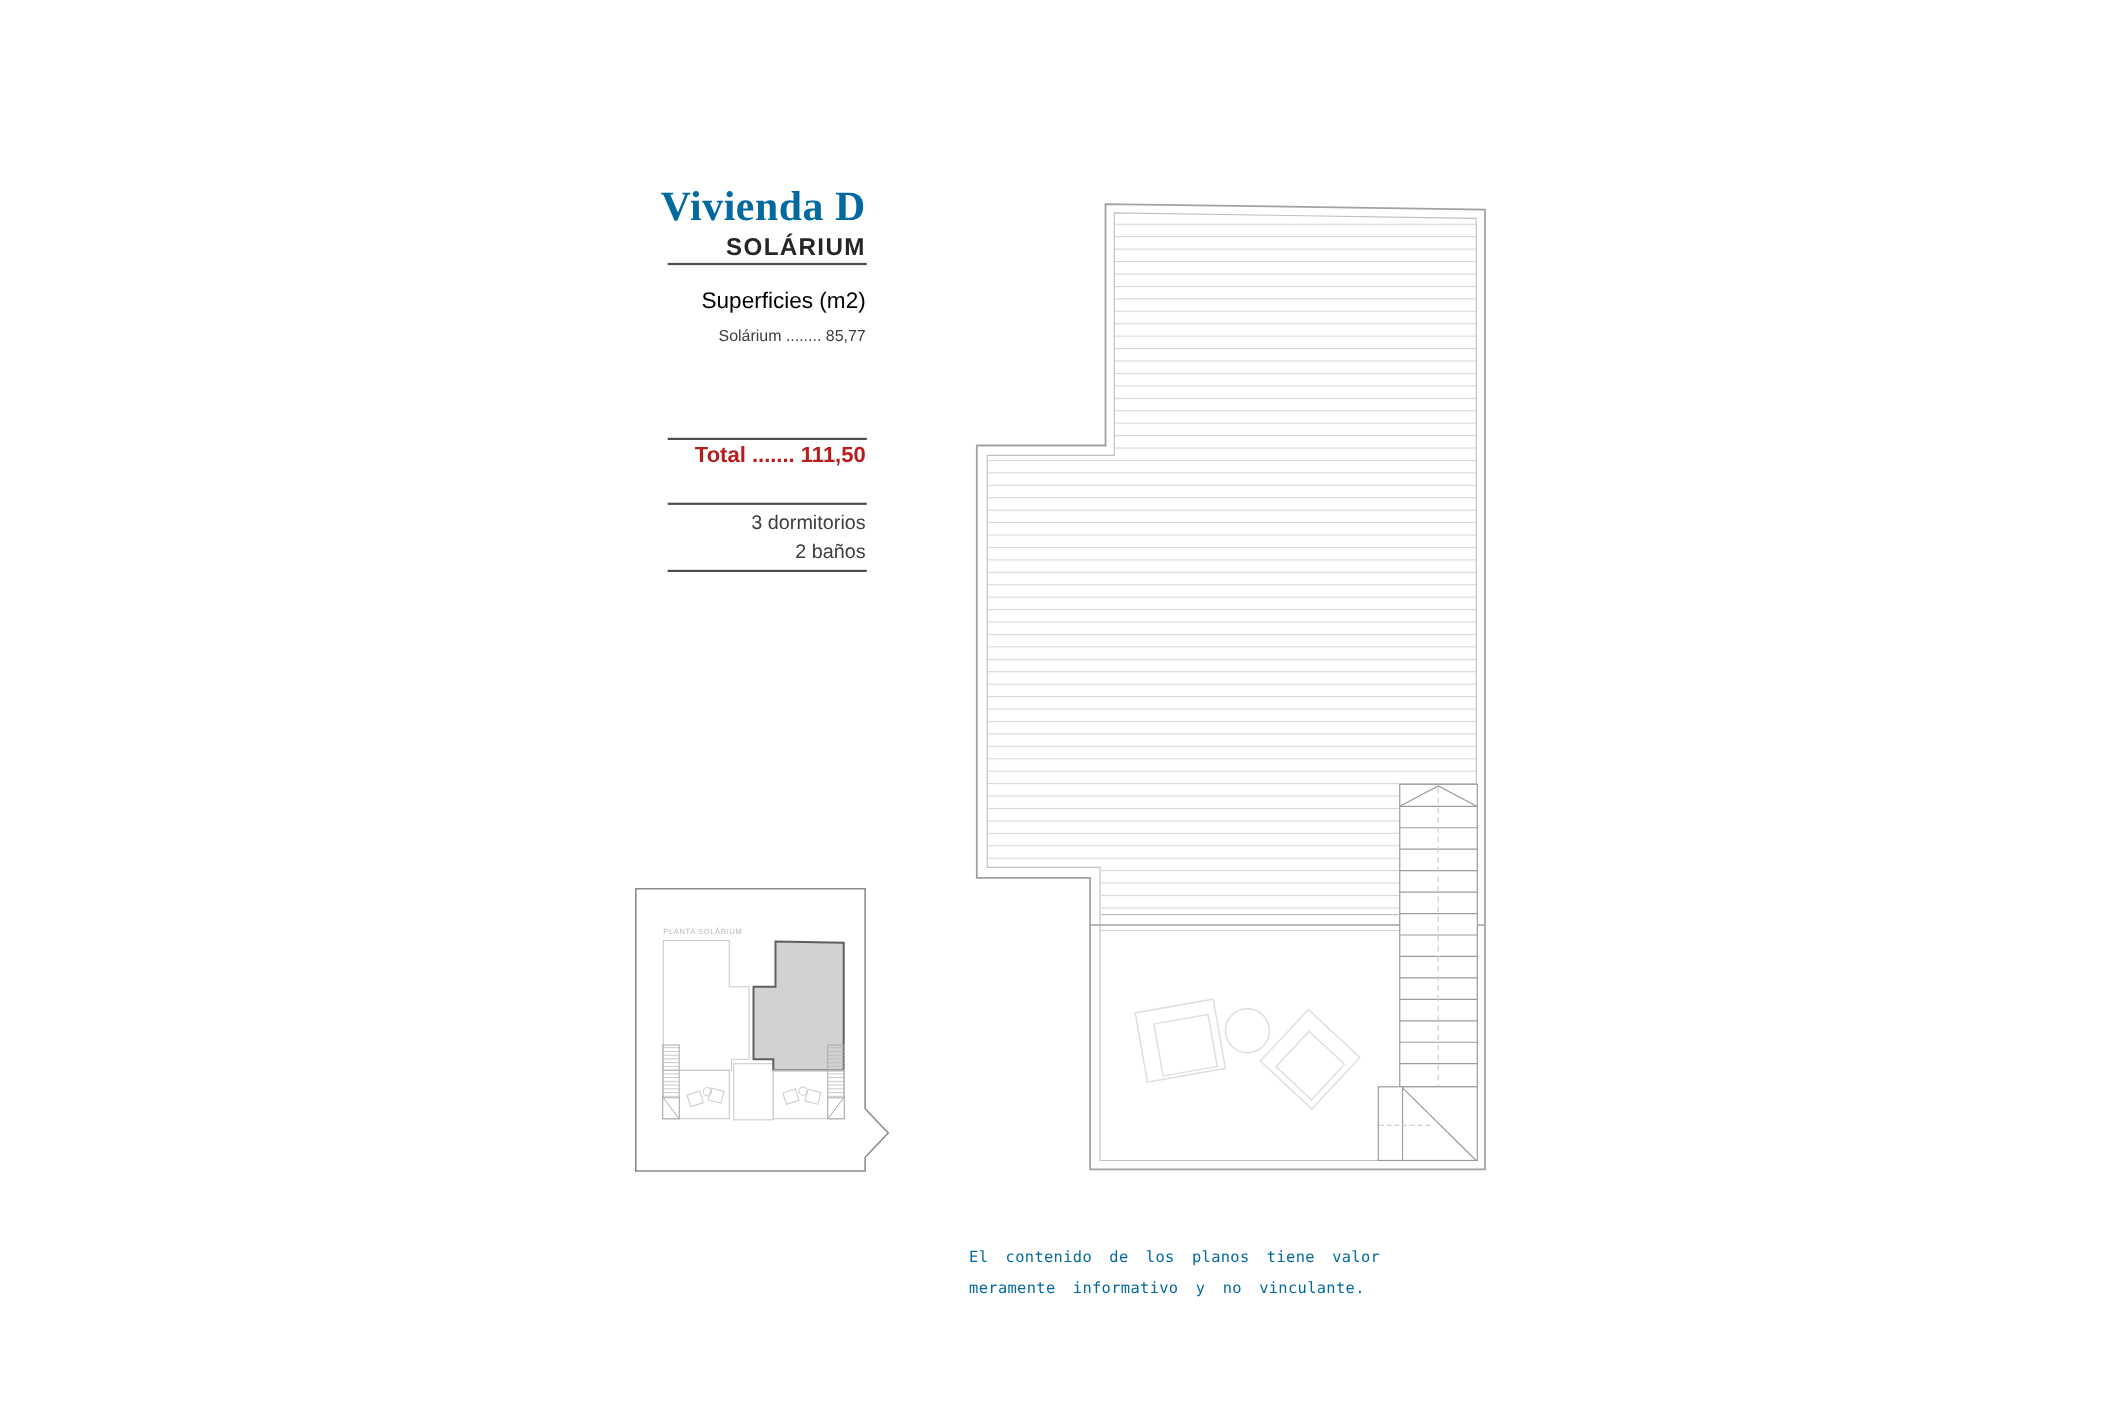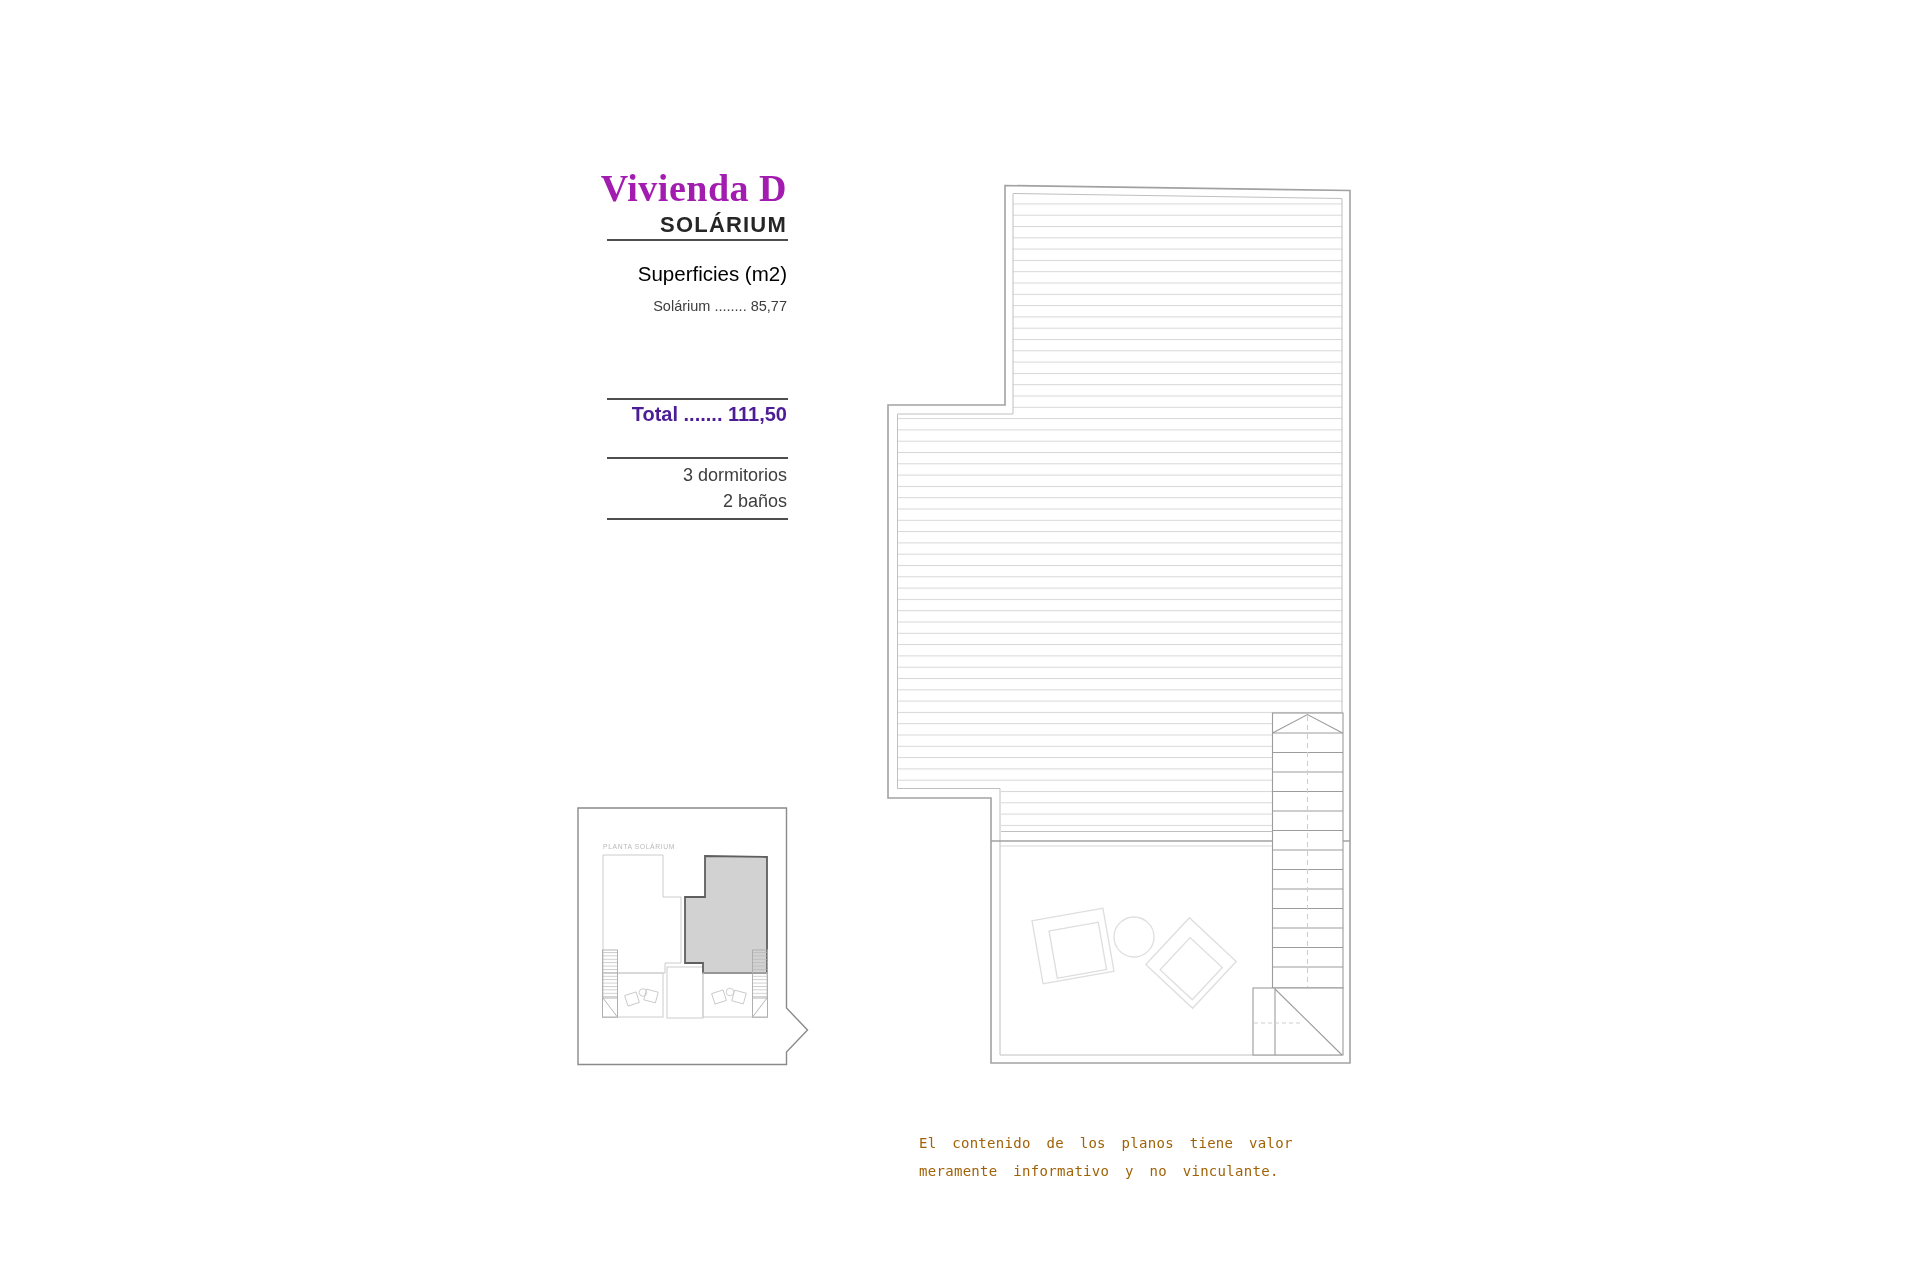--- a/index.html
+++ b/index.html
@@ -3,38 +3,38 @@
 <meta charset="utf-8">
 <style>
   html,body{margin:0;padding:0;background:#ffffff;}
   .page{position:relative;width:1920px;height:1280px;background:#ffffff;overflow:hidden;
         font-family:"Liberation Sans", sans-serif;}
 
   
   .info{position:absolute;left:548px;top:0;width:240px;height:560px;}
   .info > *{position:absolute;right:1px;text-align:right;white-space:nowrap;margin:0;}
   .title{top:166px;font-family:"Liberation Serif", serif;font-weight:bold;
-         font-size:38px;color:#a21caf;letter-spacing:.5px;}
+         font-size:38px;color:#0369a1;letter-spacing:.5px;}
   .subtitle{top:212px;font-size:22px;font-weight:bold;color:#262626;letter-spacing:1.2px;}
   .rule{position:absolute;right:0;width:181px;height:0;border-top:2px solid #4e4e4e;}
   .r1{top:239px;} .r2{top:398px;} .r3{top:457px;} .r4{top:518px;}
   .heading{top:262px;font-size:20.5px;color:#000000;}
   .surface-row{top:298px;font-size:14.5px;color:#3d3d3d;}
-  .total-row{top:403px;font-size:20px;font-weight:bold;color:#4c1d95;}
+  .total-row{top:403px;font-size:20px;font-weight:bold;color:#b91c1c;}
   .features{top:463px;font-size:18px;line-height:25.5px;color:#3d3d3d;}
 
   
   .mainplan{position:absolute;left:880px;top:180px;width:475px;height:890px;}
   .keyplan{position:absolute;left:575px;top:805px;width:240px;height:265px;}
   .keyplan text{font-family:"Liberation Sans", sans-serif;}
 
   
-  .disclaimer{position:absolute;left:919px;top:1129px;
+  .disclaimer{position:absolute;left:881px;top:1129px;
       font-family:"DejaVu Sans Mono", monospace;font-size:14px;line-height:28px;
-      color:#a16207;word-spacing:7px;letter-spacing:.3px;}
+      color:#0369a1;word-spacing:7px;letter-spacing:.3px;}
 </style>
 </head>
 <body>
 
 <div class="page">
 
   <section class="info">
     <h1 class="title">Vivienda D</h1>
     <h2 class="subtitle">SOLÁRIUM</h2>
     <div class="rule r1"></div>

